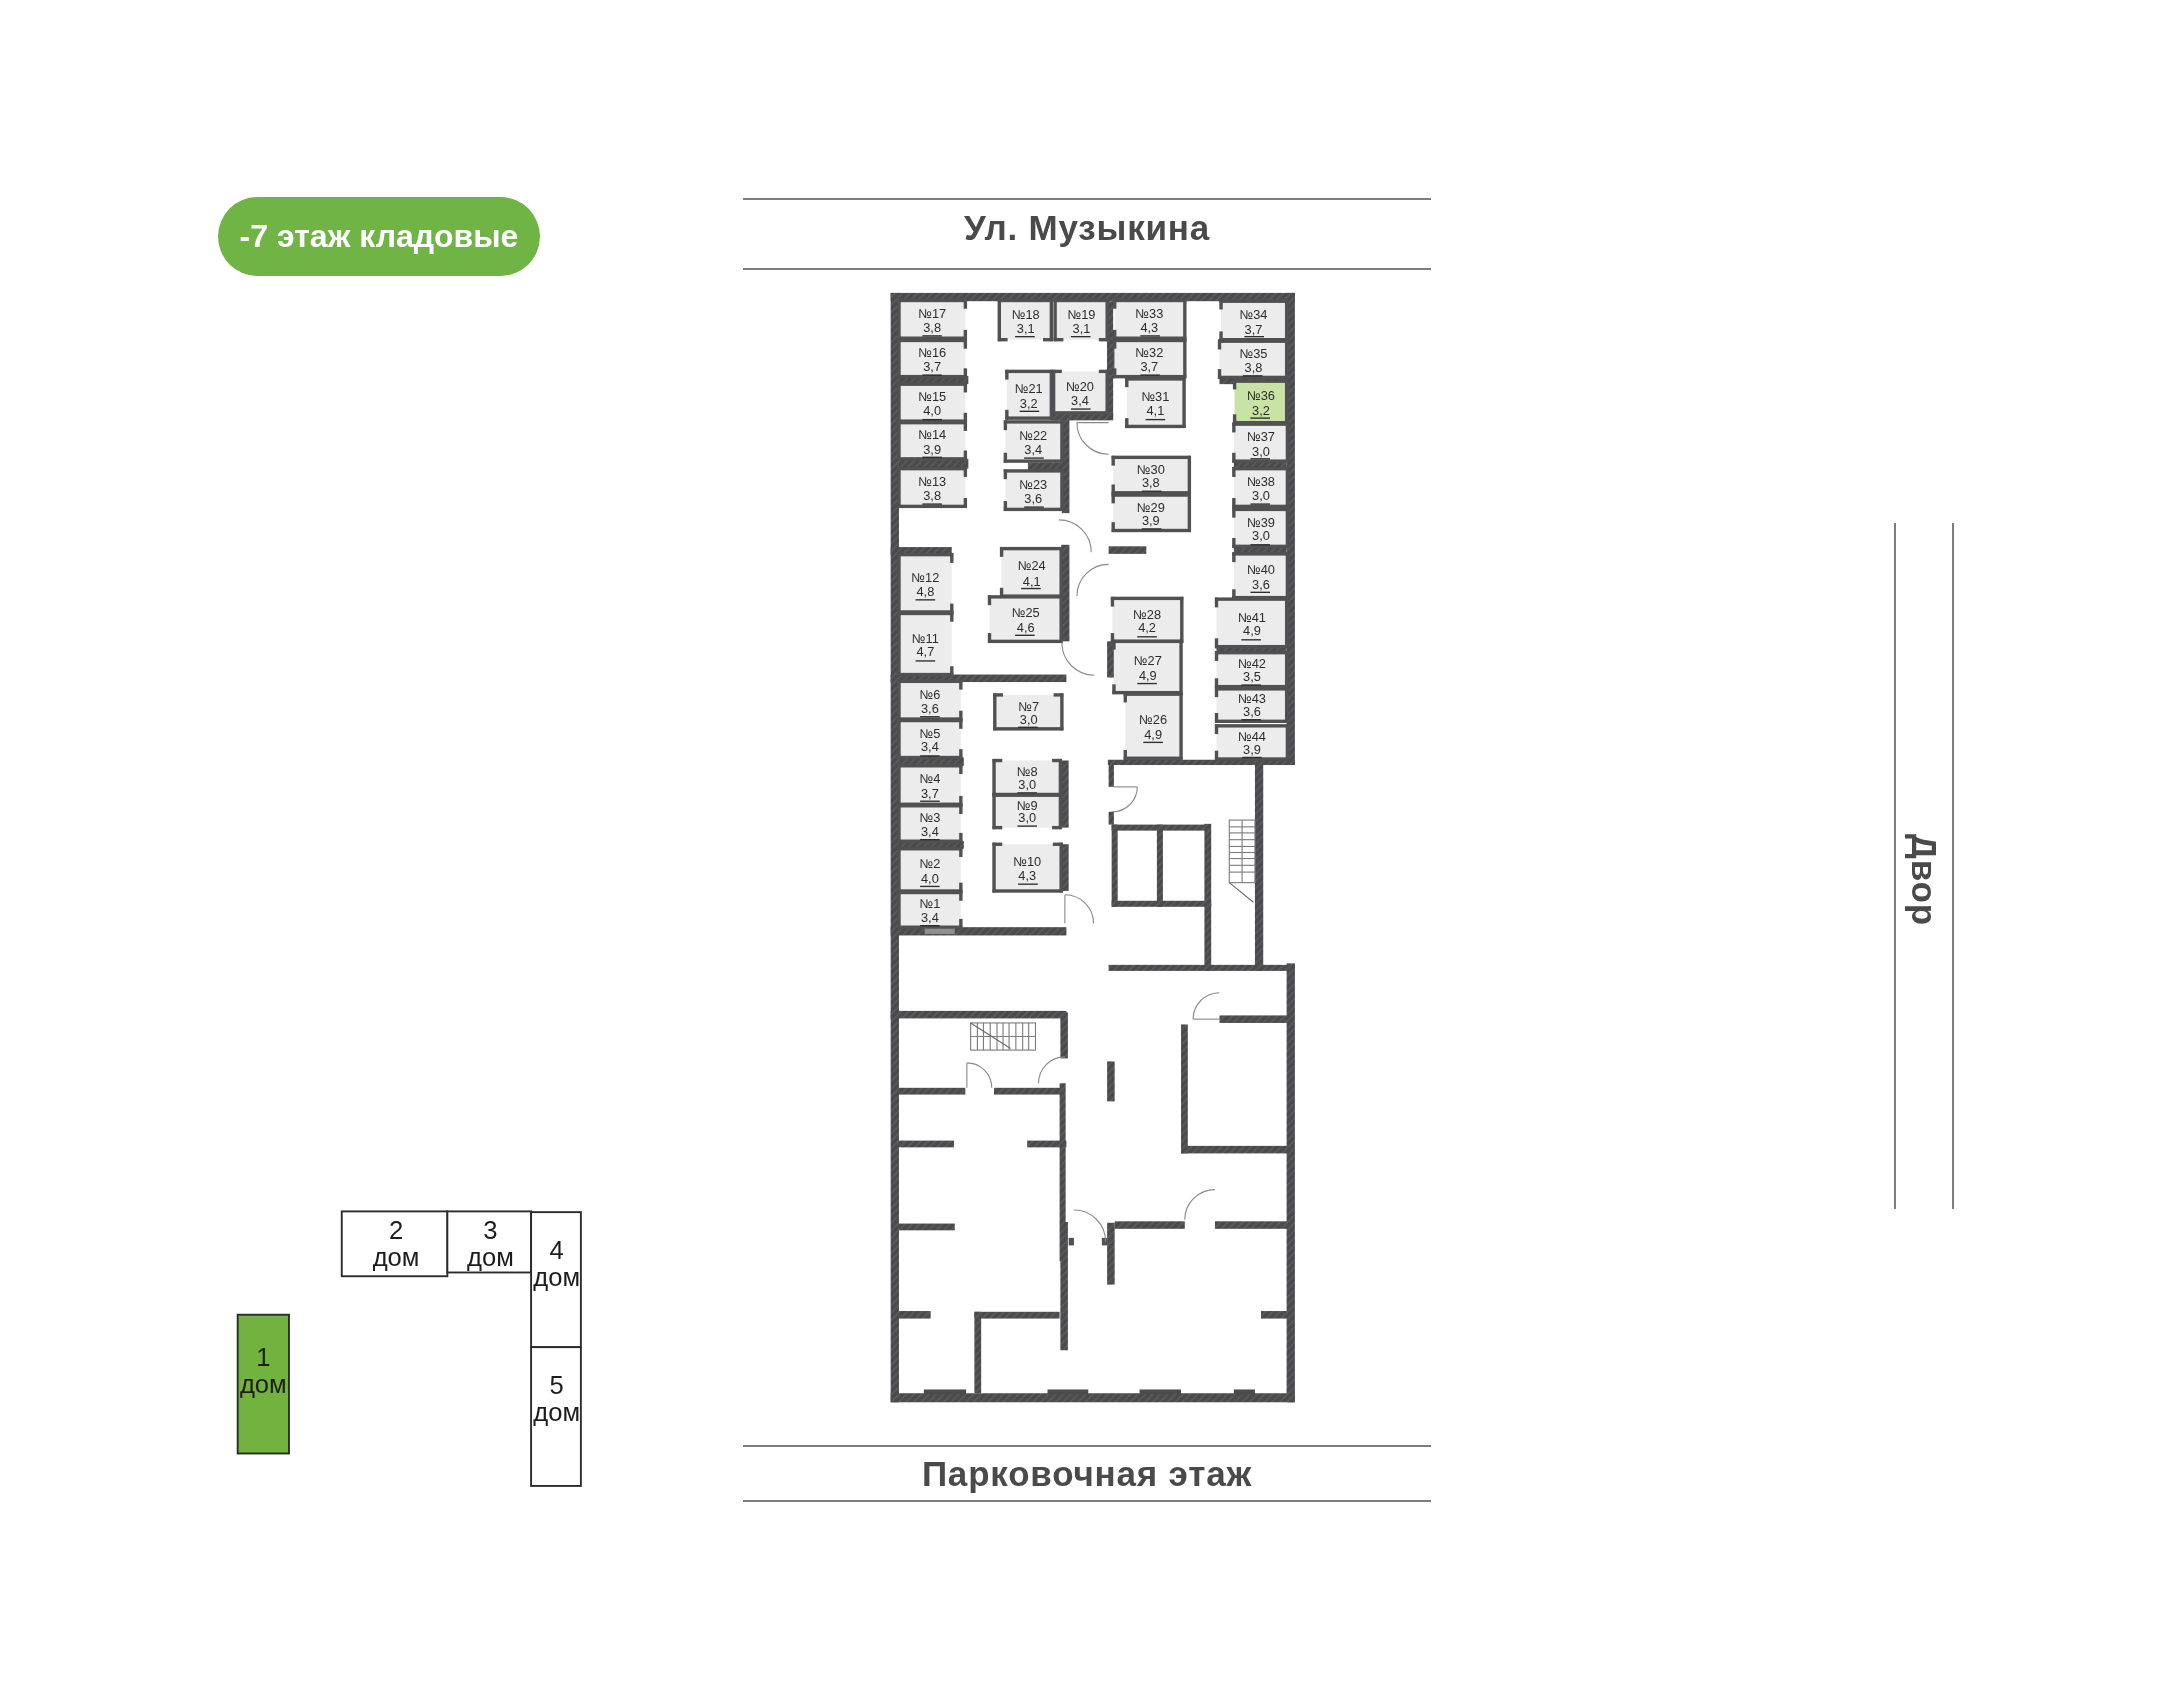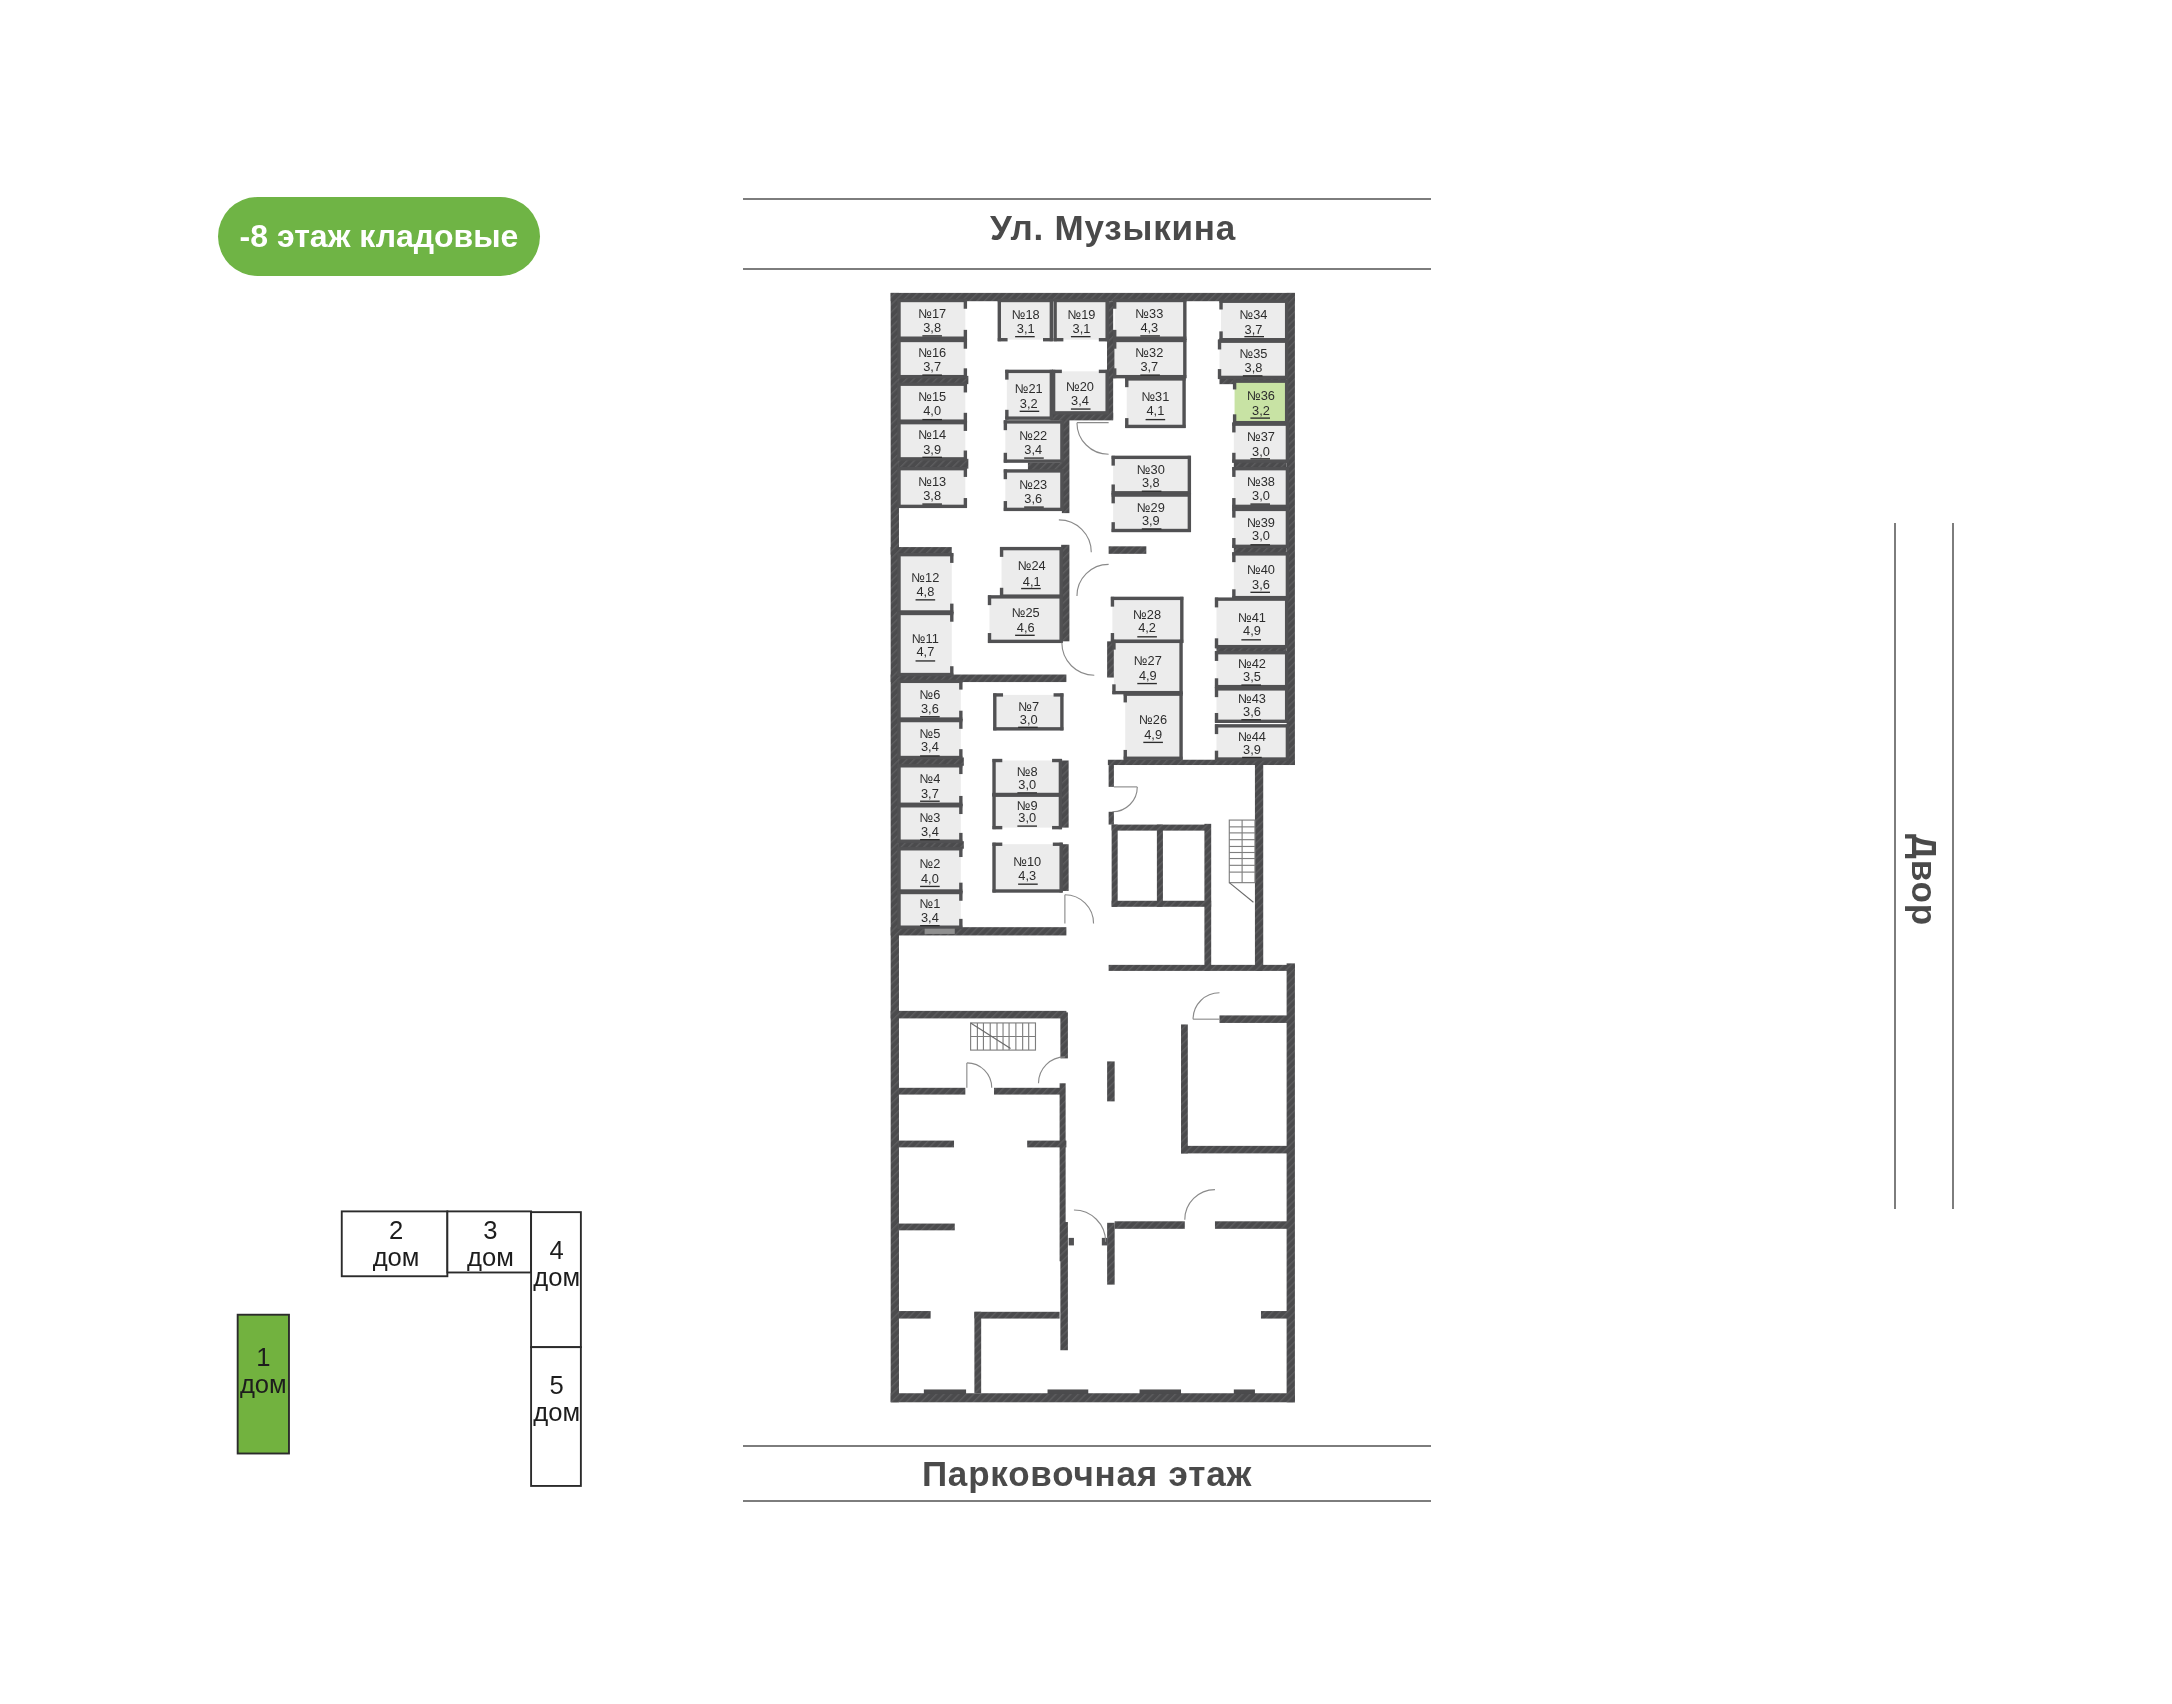--- a/index.html
+++ b/index.html
@@ -2,25 +2,25 @@
 <html style="font-size:12px"><head>
 <meta charset="utf-8">
 <style>
   html,body{margin:0;padding:0;background:#ffffff;width:2172px;height:1705px;overflow:hidden;}
   body{font-family:"Liberation Sans", sans-serif;position:relative;}
   .biglabel{position:absolute;color:#4a4a4a;font-size:35px;font-weight:bold;letter-spacing:0.8px;}
 </style>
 </head>
 <body>
 
-<div style="position:absolute;left:218px;top:197px;width:322px;height:79px;border-radius:40px;background:#6fb445;color:#ffffff;font-size:32px;font-weight:bold;text-align:center;line-height:78px;">-8 этаж кладовые</div>
+<div style="position:absolute;left:218px;top:197px;width:322px;height:79px;border-radius:40px;background:#6fb445;color:#ffffff;font-size:32px;font-weight:bold;text-align:center;line-height:78px;">-7 этаж кладовые</div>
 
 <div style="position:absolute;left:743px;top:198px;width:688px;height:1.5px;background:#7d7d7d;"></div>
 
-<div class="biglabel" style="left:769px;top:208px;width:688px;text-align:center;">Ул. Музыкина</div>
+<div class="biglabel" style="left:743px;top:208px;width:688px;text-align:center;">Ул. Музыкина</div>
 
 <div style="position:absolute;left:743px;top:268px;width:688px;height:1.5px;background:#7d7d7d;"></div>
 
 <div style="position:absolute;left:743px;top:1445px;width:688px;height:1.5px;background:#7d7d7d;"></div>
 
 <div class="biglabel" style="left:743px;top:1454px;width:688px;text-align:center;">Парковочная этаж</div>
 
 <div style="position:absolute;left:743px;top:1500px;width:688px;height:1.5px;background:#7d7d7d;"></div>
 
 <div style="position:absolute;left:1894px;top:523px;width:1.5px;height:686px;background:#7d7d7d;"></div>

